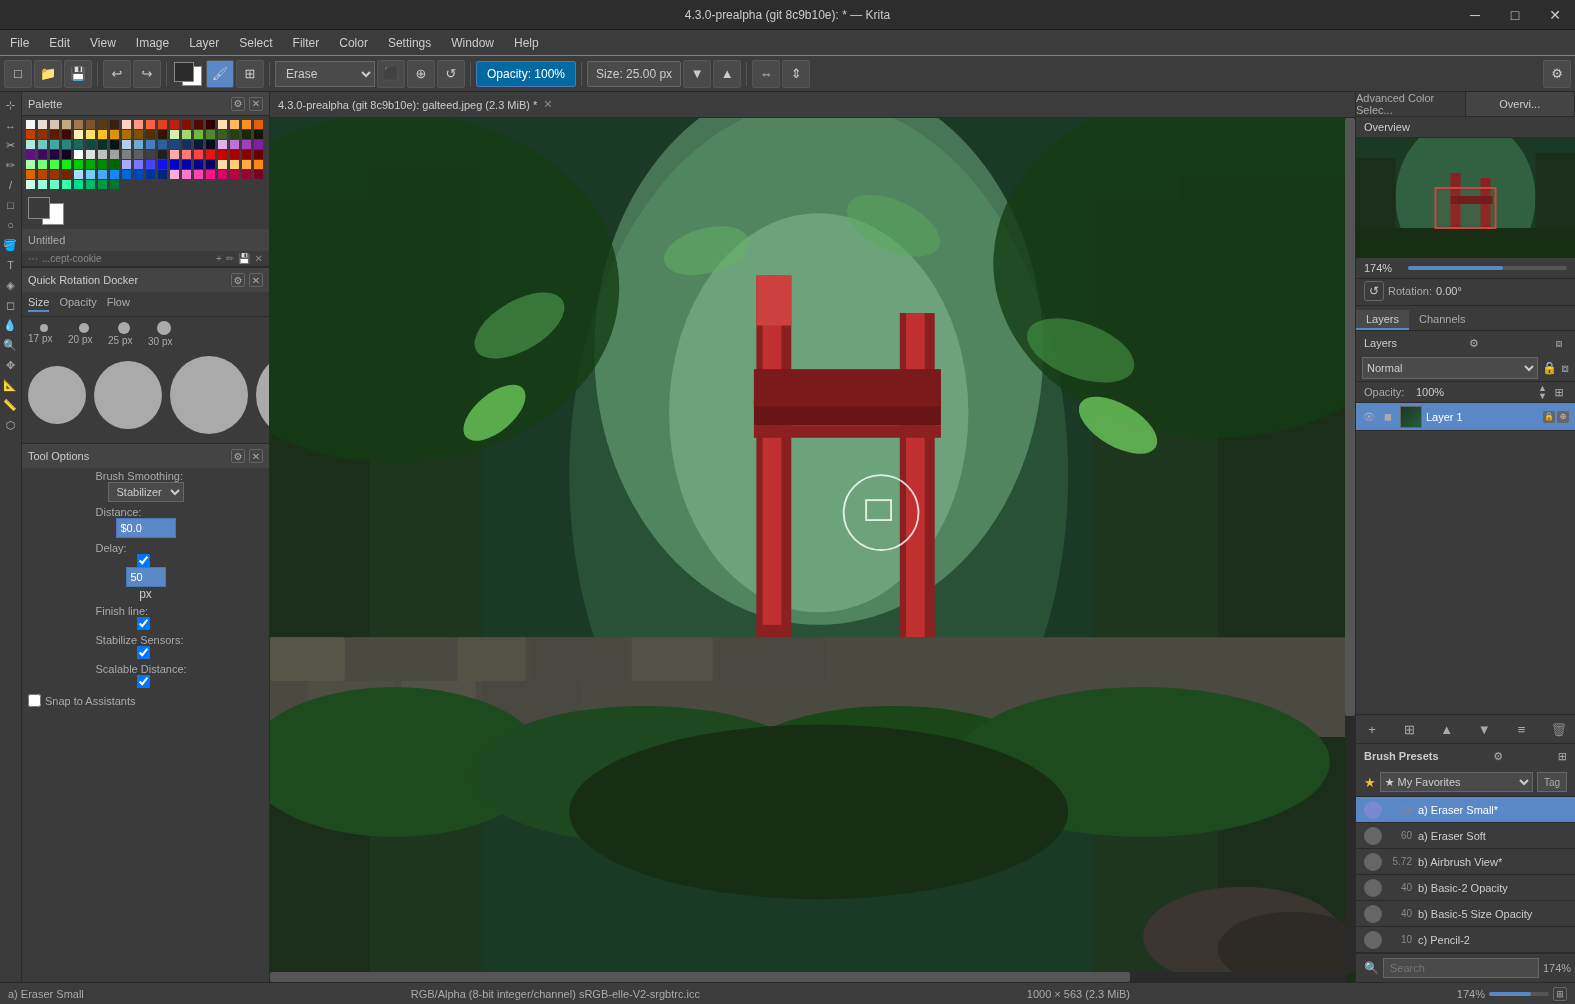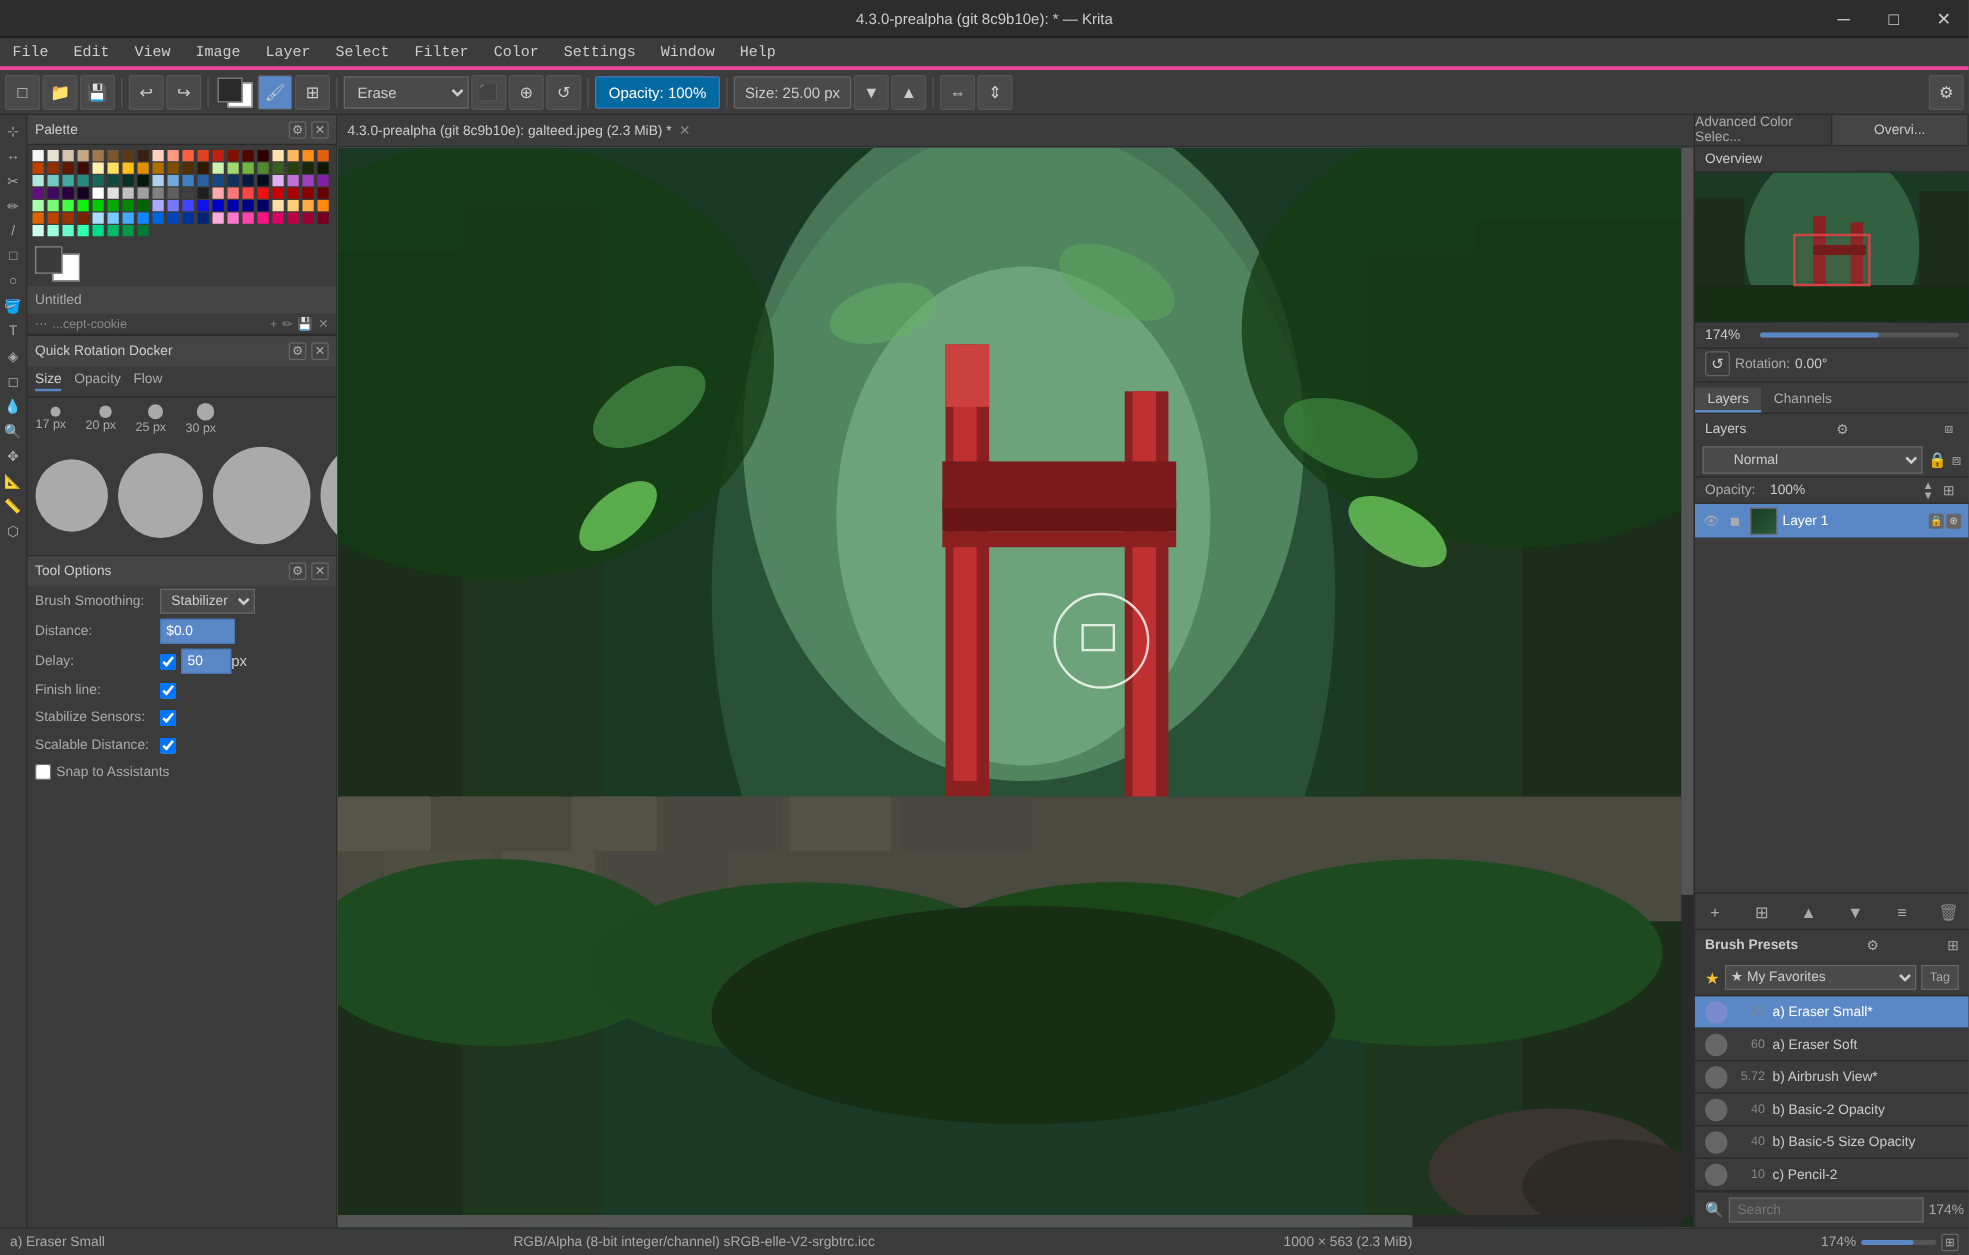--- a/index.html
+++ b/index.html
@@ -4,21 +4,21 @@
   <style>
     * { box-sizing: border-box; margin: 0; padding: 0; }
     body { background: #3b3b3b; color: #ccc; font-family: 'Segoe UI', Arial, sans-serif; font-size: 12px; width: 1575px; height: 1004px; overflow: hidden; }
 
     
     #titlebar { background: #2d2d2d; height: 30px; display: flex; align-items: center; justify-content: center; position: relative; border-bottom: 1px solid #1a1a1a; }
     #titlebar .win-controls { position: absolute; right: 0; top: 0; display: flex; height: 30px; }
     #titlebar .win-controls span { width: 40px; height: 30px; display: flex; align-items: center; justify-content: center; cursor: pointer; color: #ccc; font-size: 14px; }
 
     
-    #menubar { background: #3c3c3c; height: 26px; display: flex; align-items: center; border-bottom: 3px solid #ec4899; font-family: Liberation Mono, monospace; }
+    #menubar { background: #3c3c3c; height: 26px; display: flex; align-items: center; border-bottom: 1px solid #ec4899; }
     #menubar span { padding: 0 10px; height: 26px; line-height: 26px; cursor: pointer; color: #ccc; font-size: 12px; }
 
     
     #toolbar { background: #3c3c3c; height: 36px; display: flex; align-items: center; padding: 0 4px; gap: 2px; border-bottom: 1px solid #2a2a2a; }
     .tb-btn { width: 28px; height: 28px; background: #4a4a4a; border: 1px solid #555; display: flex; align-items: center; justify-content: center; cursor: pointer; color: #ccc; font-size: 13px; border-radius: 2px; }
     .tb-sep { width: 1px; height: 24px; background: #555; margin: 0 3px; }
     .erase-select { background: #4a4a4a; border: 1px solid #666; color: #ccc; padding: 2px 6px; height: 26px; font-size: 12px; min-width: 100px; }
     .opacity-btn { background: #0369a1; border: 1px solid #4a77b5; color: white; height: 26px; padding: 0 10px; cursor: pointer; font-size: 12px; border-radius: 2px; }
     .size-btn { background: #4a4a4a; border: 1px solid #666; color: #ccc; height: 26px; padding: 0 8px; cursor: pointer; font-size: 12px; border-radius: 2px; }
 
@@ -58,21 +58,21 @@
     .qs-tab.active { color: #ccc; border-bottom: 2px solid #5a87c5; }
     .brush-sizes { display: flex; flex-direction: column; padding: 4px 6px; gap: 4px; overflow-y: auto; max-height: 200px; }
     .brush-row { display: flex; align-items: center; gap: 8px; }
     .brush-circle { border-radius: 50%; background: #aaa; flex-shrink: 0; }
     .brush-label { font-size: 10px; color: #aaa; width: 32px; }
 
     
     #tool-options { border-top: 1px solid #2a2a2a; flex: 1; overflow-y: auto; }
     #to-header { background: #444; height: 24px; display: flex; align-items: center; justify-content: space-between; padding: 0 6px; }
     #to-header span { font-size: 11px; color: #ccc; }
-    .to-row { display: flex; align-items: center; padding: 2px 6px; min-height: 22px; }
+    .to-row { display: flex; align-items: center; padding: 2px 6px; min-height: 22px; flex-direction: column; }
     .to-label { color: #aaa; font-size: 11px; width: 100px; flex-shrink: 0; }
     .to-select { background: #4a4a4a; border: 1px solid #666; color: #ccc; font-size: 11px; height: 20px; padding: 0 4px; }
     .to-input { background: #5a87c5; border: 1px solid #4a77b5; color: white; font-size: 11px; height: 20px; padding: 0 4px; width: 60px; }
     .to-checkbox { margin-right: 4px; }
     .snap-assistants { padding: 4px 6px; display: flex; align-items: center; gap: 4px; }
     .snap-assistants span { font-size: 11px; color: #aaa; }
 
     
     #canvas-area { flex: 1; display: flex; flex-direction: column; background: #555; }
     #canvas-header { background: #3c3c3c; height: 26px; display: flex; align-items: center; padding: 0 8px; border-bottom: 1px solid #2a2a2a; }
@@ -632,21 +632,21 @@
     </div>
 
     <div id="layers-panel">
       <div id="layers-header">
         <span>Layers</span>
         <div class="layer-filter-btn">⚙</div>
         <div class="layer-filter-btn">⧈</div>
       </div>
 
       <div style="display:flex;align-items:center;gap:4px;padding:2px 6px;border-bottom:1px solid #2a2a2a;">
-        <select id="blend-mode" class="blend-mode" style="background:#4a4a4a;border:1px solid #666;color:#ccc;font-size:11px;height:22px;padding:0 20px;flex:1;">
+        <select id="blend-mode" class="blend-mode" style="background:#4a4a4a;border:1px solid #666;color:#ccc;font-size:11px;height:22px;padding:0 0;flex:1;">
           <option>Normal</option>
         </select>
         <div style="font-size:12px;color:#aaa;cursor:pointer;">🔒</div>
         <div style="font-size:12px;color:#aaa;cursor:pointer;">⧈</div>
       </div>
 
       <div id="opacity-row">
         <span class="op-label">Opacity:</span>
         <span class="op-val">100%</span>
         <div class="op-arrows">

